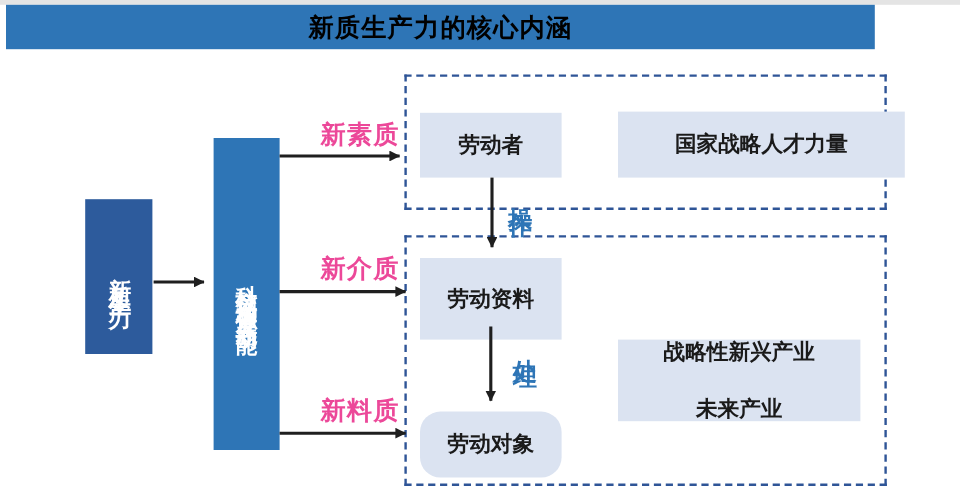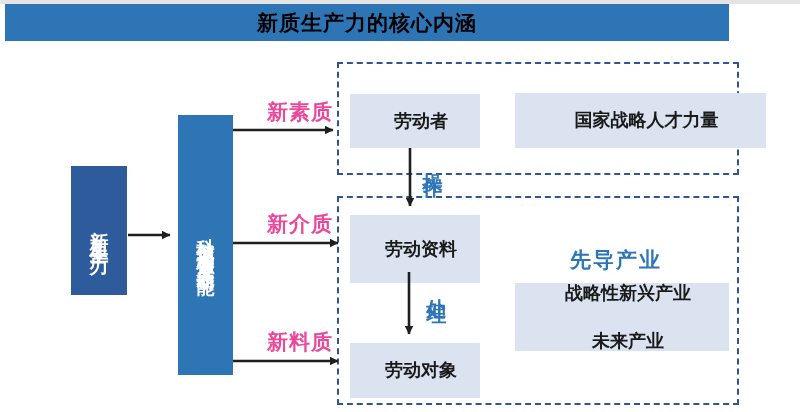--- a/index.html
+++ b/index.html
@@ -27,26 +27,25 @@
   .driver-box .vtext{letter-spacing:4px;}
   .dashed{
     position:absolute;border:2px dashed #2f5597;background:transparent;
   }
   .dashed.top-group{left:337px;top:62px;width:398px;height:109px;}
   .dashed.bottom-group{left:337px;top:196px;width:398px;height:205px;}
   .litebox{
     position:absolute;background:#dbe3f1;color:#1a1a1a;font-weight:bold;font-size:18px;
     display:flex;align-items:center;justify-content:center;text-align:center;line-height:1.35;
     flex-direction:column;
-    padding-left:12px;
   }
   .lb-laborer{left:350px;top:94px;width:118px;height:54px;}
   .lb-talent{left:515px;top:93px;width:239px;height:55px;}
   .lb-materials{left:350px;top:215px;width:118px;height:68px;}
-  .lb-objects{left:350px;top:343px;width:118px;height:55px;}
+  .lb-objects{left:350px;top:343px;width:118px;height:55px;border-radius:17px;}
   .lb-industries{left:515px;top:283px;width:202px;height:68px;gap:24px;}
   .arrow-label{
     position:absolute;color:#ec4899;font-weight:bold;font-size:21px;
     width:95px;text-align:right;letter-spacing:1px;
   }
   .al-quality{left:238px;top:98px;}
   .al-medium{left:238px;top:210px;}
   .al-material{left:238px;top:328px;}
   .vlabel{
     position:absolute;color:#2e75b6;font-weight:bold;font-size:20px;
@@ -91,21 +90,20 @@
   </div>
 
   <div class="litebox lb-materials">
     <span>劳动资料</span>
   </div>
 
   <div class="litebox lb-objects">
     <span>劳动对象</span>
   </div>
 
-  <div class="leading-title">先导产业</div>
 
   <div class="litebox lb-industries">
     <span>战略性新兴产业</span>
     <span>未来产业</span>
   </div>
 
   <div class="arrow-label al-quality">新素质</div>
   <div class="arrow-label al-medium">新介质</div>
   <div class="arrow-label al-material">新料质</div>
 

